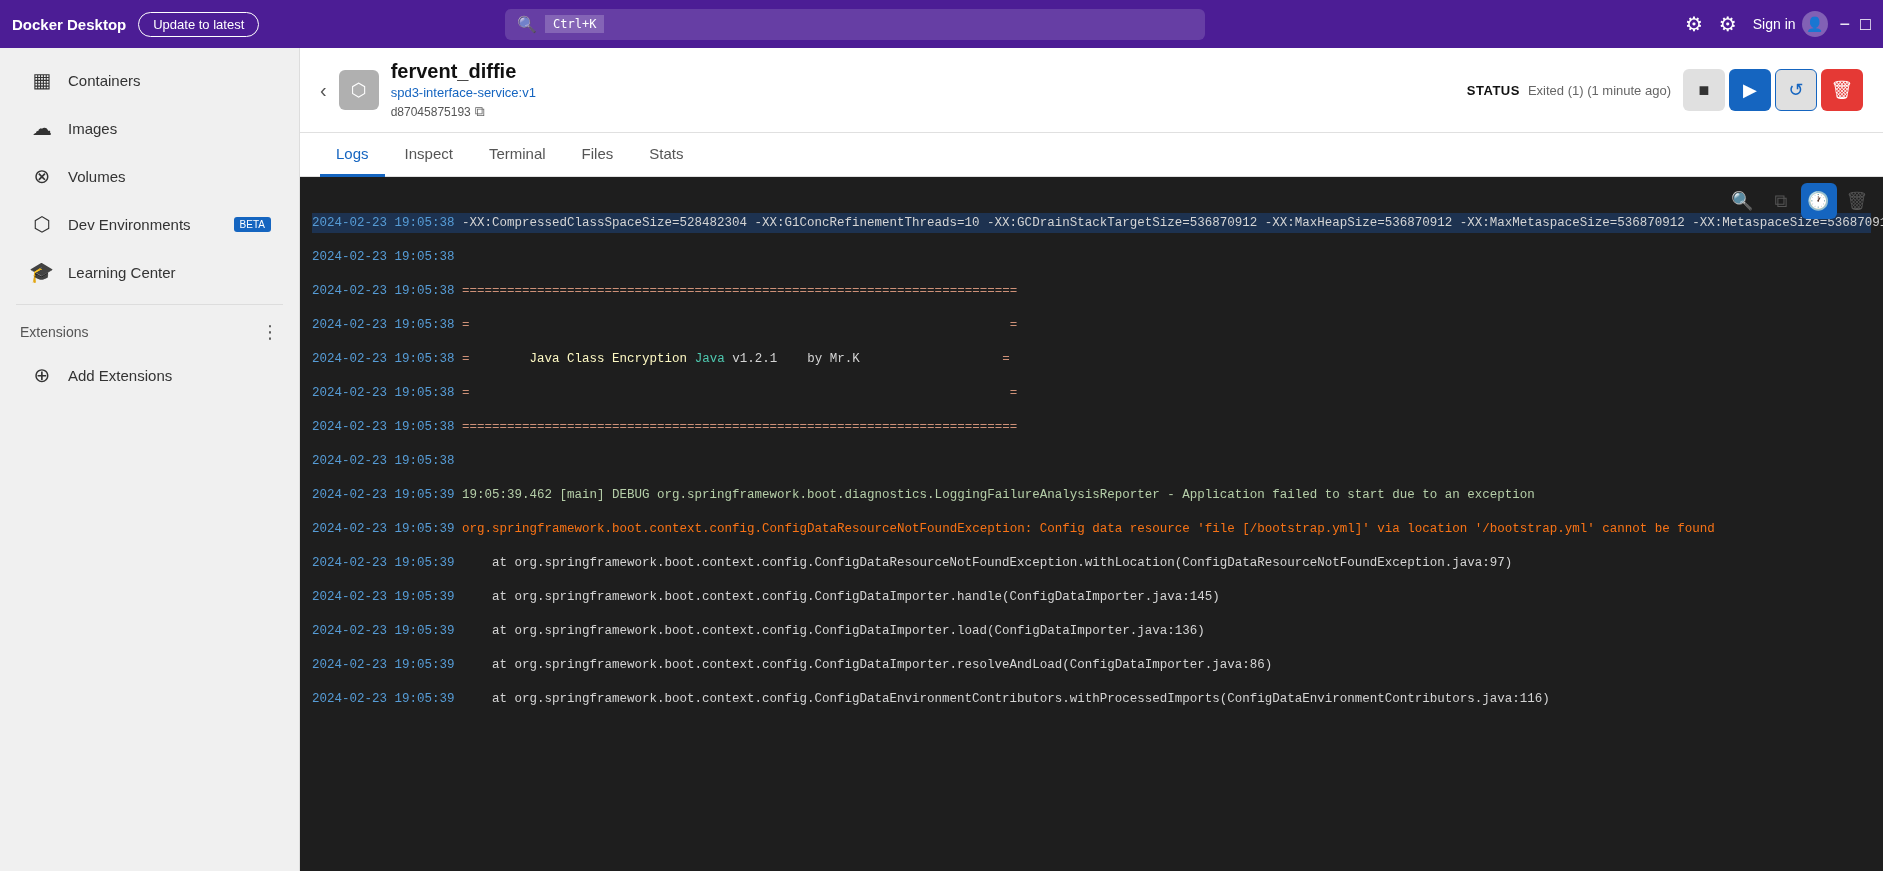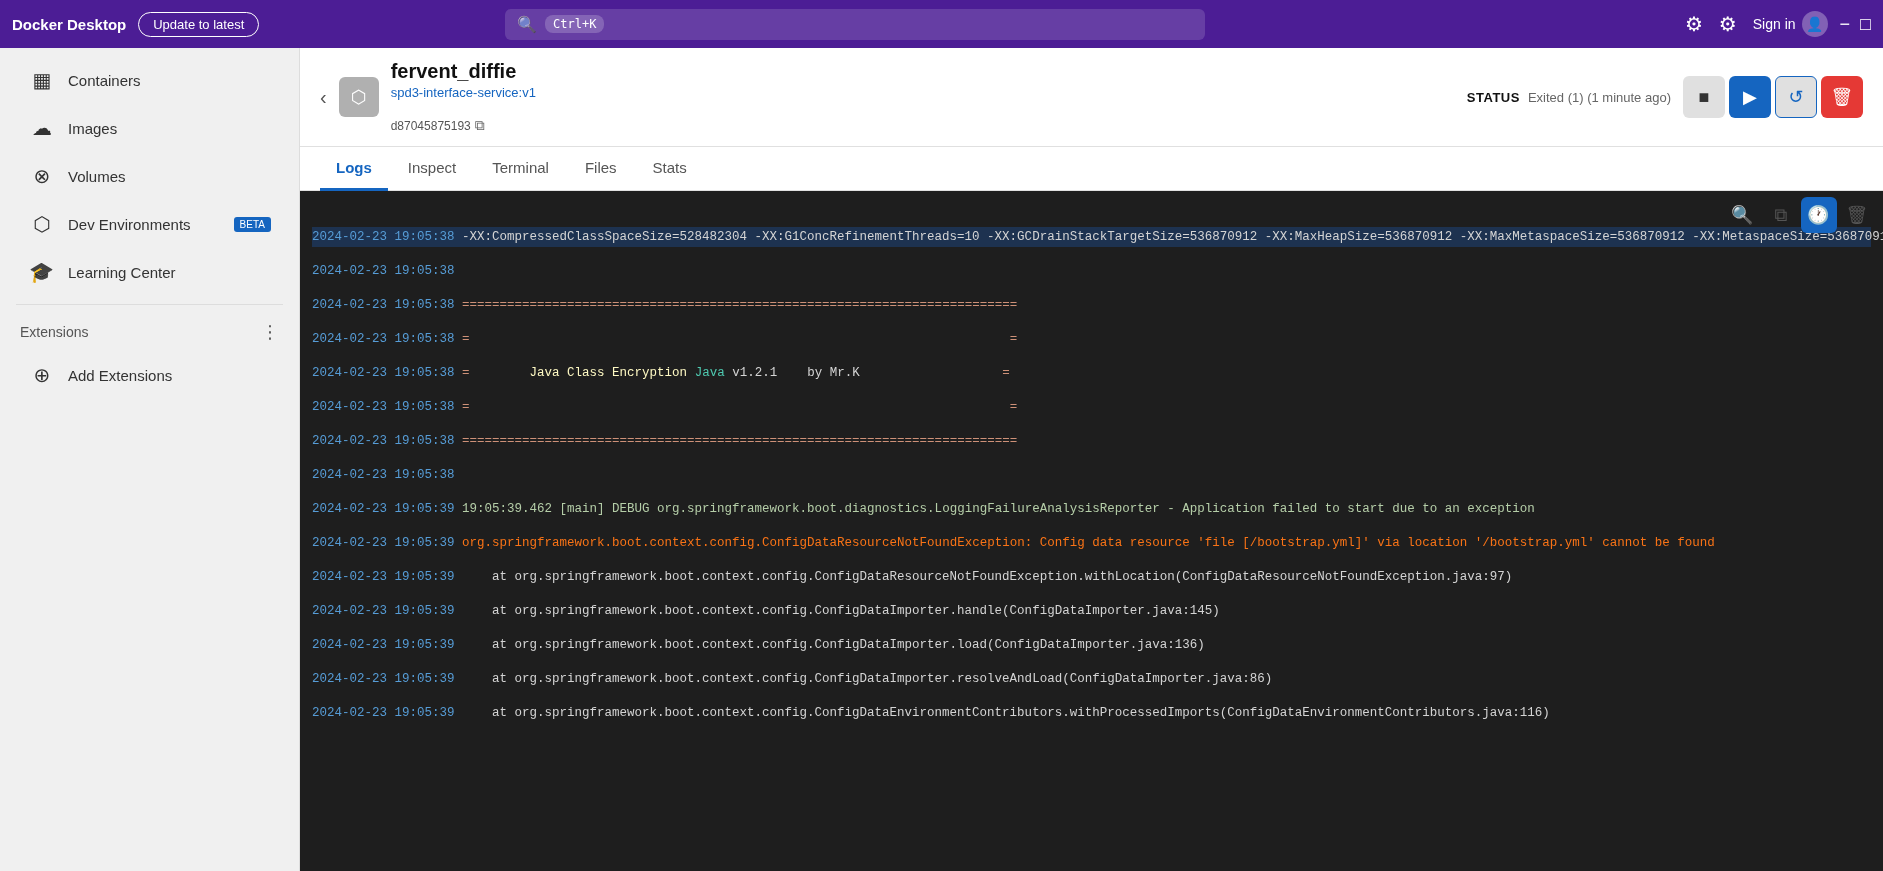--- a/index.html
+++ b/index.html
@@ -48,21 +48,21 @@
       color: white;
       font-size: 14px;
       outline: none;
       flex: 1;
     }
     .search-bar input::placeholder { color: rgba(255,255,255,0.75); }
     .search-icon { color: rgba(255,255,255,0.75); font-size: 16px; }
     .kbd-shortcut {
       background: rgba(255,255,255,0.2);
       color: white;
-      border-radius: 8px;
+      border-radius: 0;
       padding: 2px 8px;
       font-size: 12px;
       font-family: monospace;
     }
     .topbar-actions {
       display: flex;
       align-items: center;
       gap: 16px;
       margin-left: auto;
     }
@@ -154,21 +154,21 @@
     .container-icon {
       width: 40px; height: 40px;
       background: #b0b0b0;
       border-radius: 6px;
       display: flex; align-items: center; justify-content: center;
       color: white; font-size: 18px;
     }
     .container-info { flex: 1; }
     .container-name { font-size: 20px; font-weight: 700; color: #111; }
     .container-image { color: #1565c0; font-size: 13px; cursor: pointer; text-decoration: none; }
-    .container-id { color: #555; font-size: 12px; display: flex; align-items: center; gap: 4px; margin-top: 16px; }
+    .container-id { color: #555; font-size: 12px; display: flex; align-items: center; gap: 4px; margin-top: 2px; }
     .copy-icon { cursor: pointer; color: #666; font-size: 14px; }
     .container-status-section {
       display: flex;
       flex-direction: row;
       align-items: flex-end;
       gap: 8px;
     }
     .status-label { font-size: 13px; font-weight: 700; color: #111; letter-spacing: 0.5px; }
     .status-text { font-size: 13px; color: #666; }
     .container-actions { display: flex; gap: 4px; }
@@ -193,21 +193,21 @@
       gap: 4px;
     }
     .tab {
       padding: 12px 16px;
       cursor: pointer;
       color: #555;
       font-size: 15px;
       border-bottom: 3px solid transparent;
       margin-bottom: -1px;
     }
-    .tab.active { color: #1565c0; border-bottom-color: #1565c0; font-weight: 700; }
+    .tab.active { color: #1565c0; border-bottom-color: #1565c0; font-weight: 400; }
     .log-tool-btn {
       width: 36px; height: 36px;
       border-radius: 6px;
       display: flex; align-items: center; justify-content: center;
       cursor: pointer;
       background: none;
       border: none;
       color: #555;
       font-size: 18px;
     }

